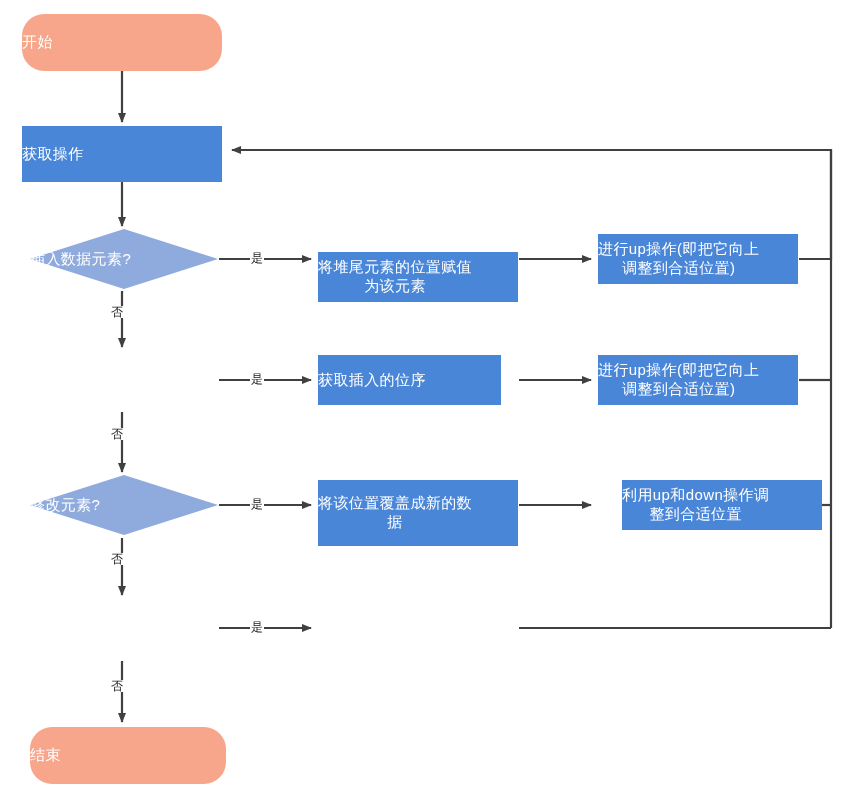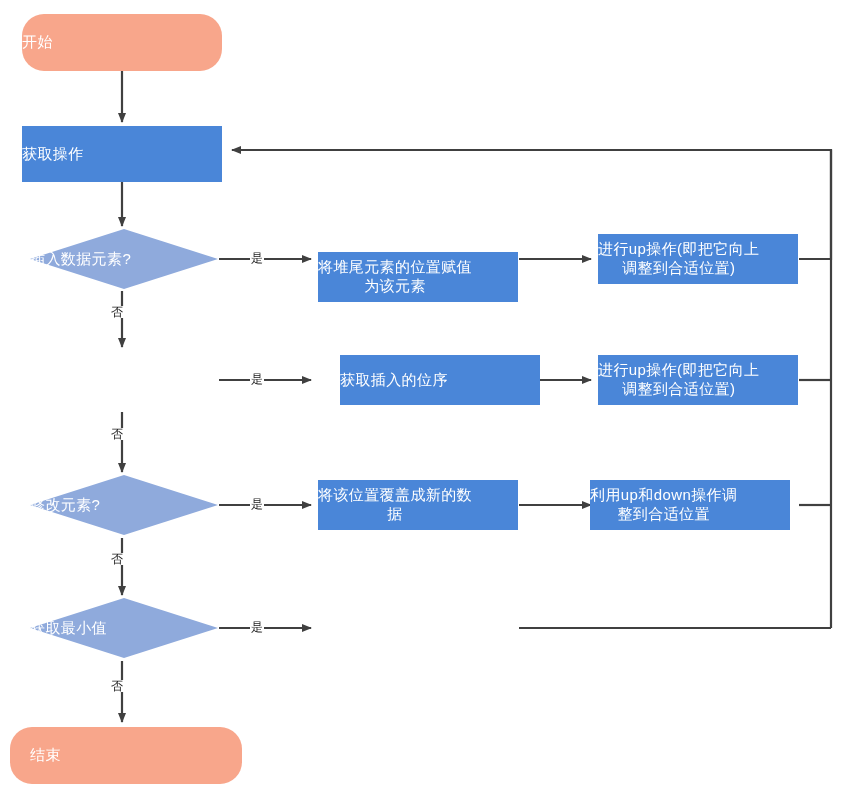--- a/index.html
+++ b/index.html
@@ -127,70 +127,66 @@
       <path d="M831,628 L831,150"></path>
 
       <path d="M122,661 L122,722" marker-end="url(#arrow)"></path>
     </g>
   </svg>
 
   <div class="node terminal" style="left:22px; top:14px; width:200px; height:57px;">
     <span>开始</span>
   </div>
 
-  <div class="node terminal" style="left:10px; top:727px; width:232px; height:57px;padding-left:20px;">
+  <div class="node terminal" style="left:30px; top:727px; width:196px; height:57px;">
     <span>结束</span>
   </div>
 
   <div class="node process" style="left:22px; top:126px; width:200px; height:56px;">
     <span>获取操作</span>
   </div>
 
   <div class="node decision" style="left:30px; top:229px; width:188px; height:60px;">
     <span class="dia-shape"></span>
     <span class="dia-label">插入数据元素?</span>
   </div>
 
 
   <div class="node decision" style="left:30px; top:475px; width:188px; height:60px;">
     <span class="dia-shape"></span>
     <span class="dia-label">修改元素?</span>
   </div>
 
-  <div class="node decision" style="left:30px; top:598px; width:188px; height:60px;">
-    <span class="dia-shape"></span>
-    <span class="dia-label">获取最小值</span>
-  </div>
 
   <div class="node process" style="left:318px; top:234px; width:200px; height:50px;margin-top:18px;">
     <span>将堆尾元素的位置赋值
 为该元素</span>
   </div>
 
-  <div class="node process" style="left:318px; top:355px; width:200px; height:50px;margin-left:22px;">
+  <div class="node process" style="left:318px; top:355px; width:183px; height:50px;">
     <span>获取插入的位序</span>
   </div>
 
-  <div class="node process" style="left:318px; top:480px; width:200px; height:50px;">
+  <div class="node process" style="left:318px; top:480px; width:200px; height:66px;">
     <span>将该位置覆盖成新的数
 据</span>
   </div>
 
 
   <div class="node process" style="left:598px; top:234px; width:200px; height:50px;">
     <span>进行up操作(即把它向上
 调整到合适位置)</span>
   </div>
 
   <div class="node process" style="left:598px; top:355px; width:200px; height:50px;">
     <span>进行up操作(即把它向上
 调整到合适位置)</span>
   </div>
 
-  <div class="node process" style="left:590px; top:480px; width:200px; height:50px;">
+  <div class="node process" style="left:622px; top:480px; width:200px; height:50px;">
     <span>利用up和down操作调
 整到合适位置</span>
   </div>
 
   <div class="edge-label" style="left:250px; top:252px;">是</div>
   <div class="edge-label" style="left:250px; top:373px;">是</div>
   <div class="edge-label" style="left:250px; top:498px;">是</div>
   <div class="edge-label" style="left:250px; top:621px;">是</div>
 
   <div class="edge-label" style="left:110px; top:306px;">否</div>

